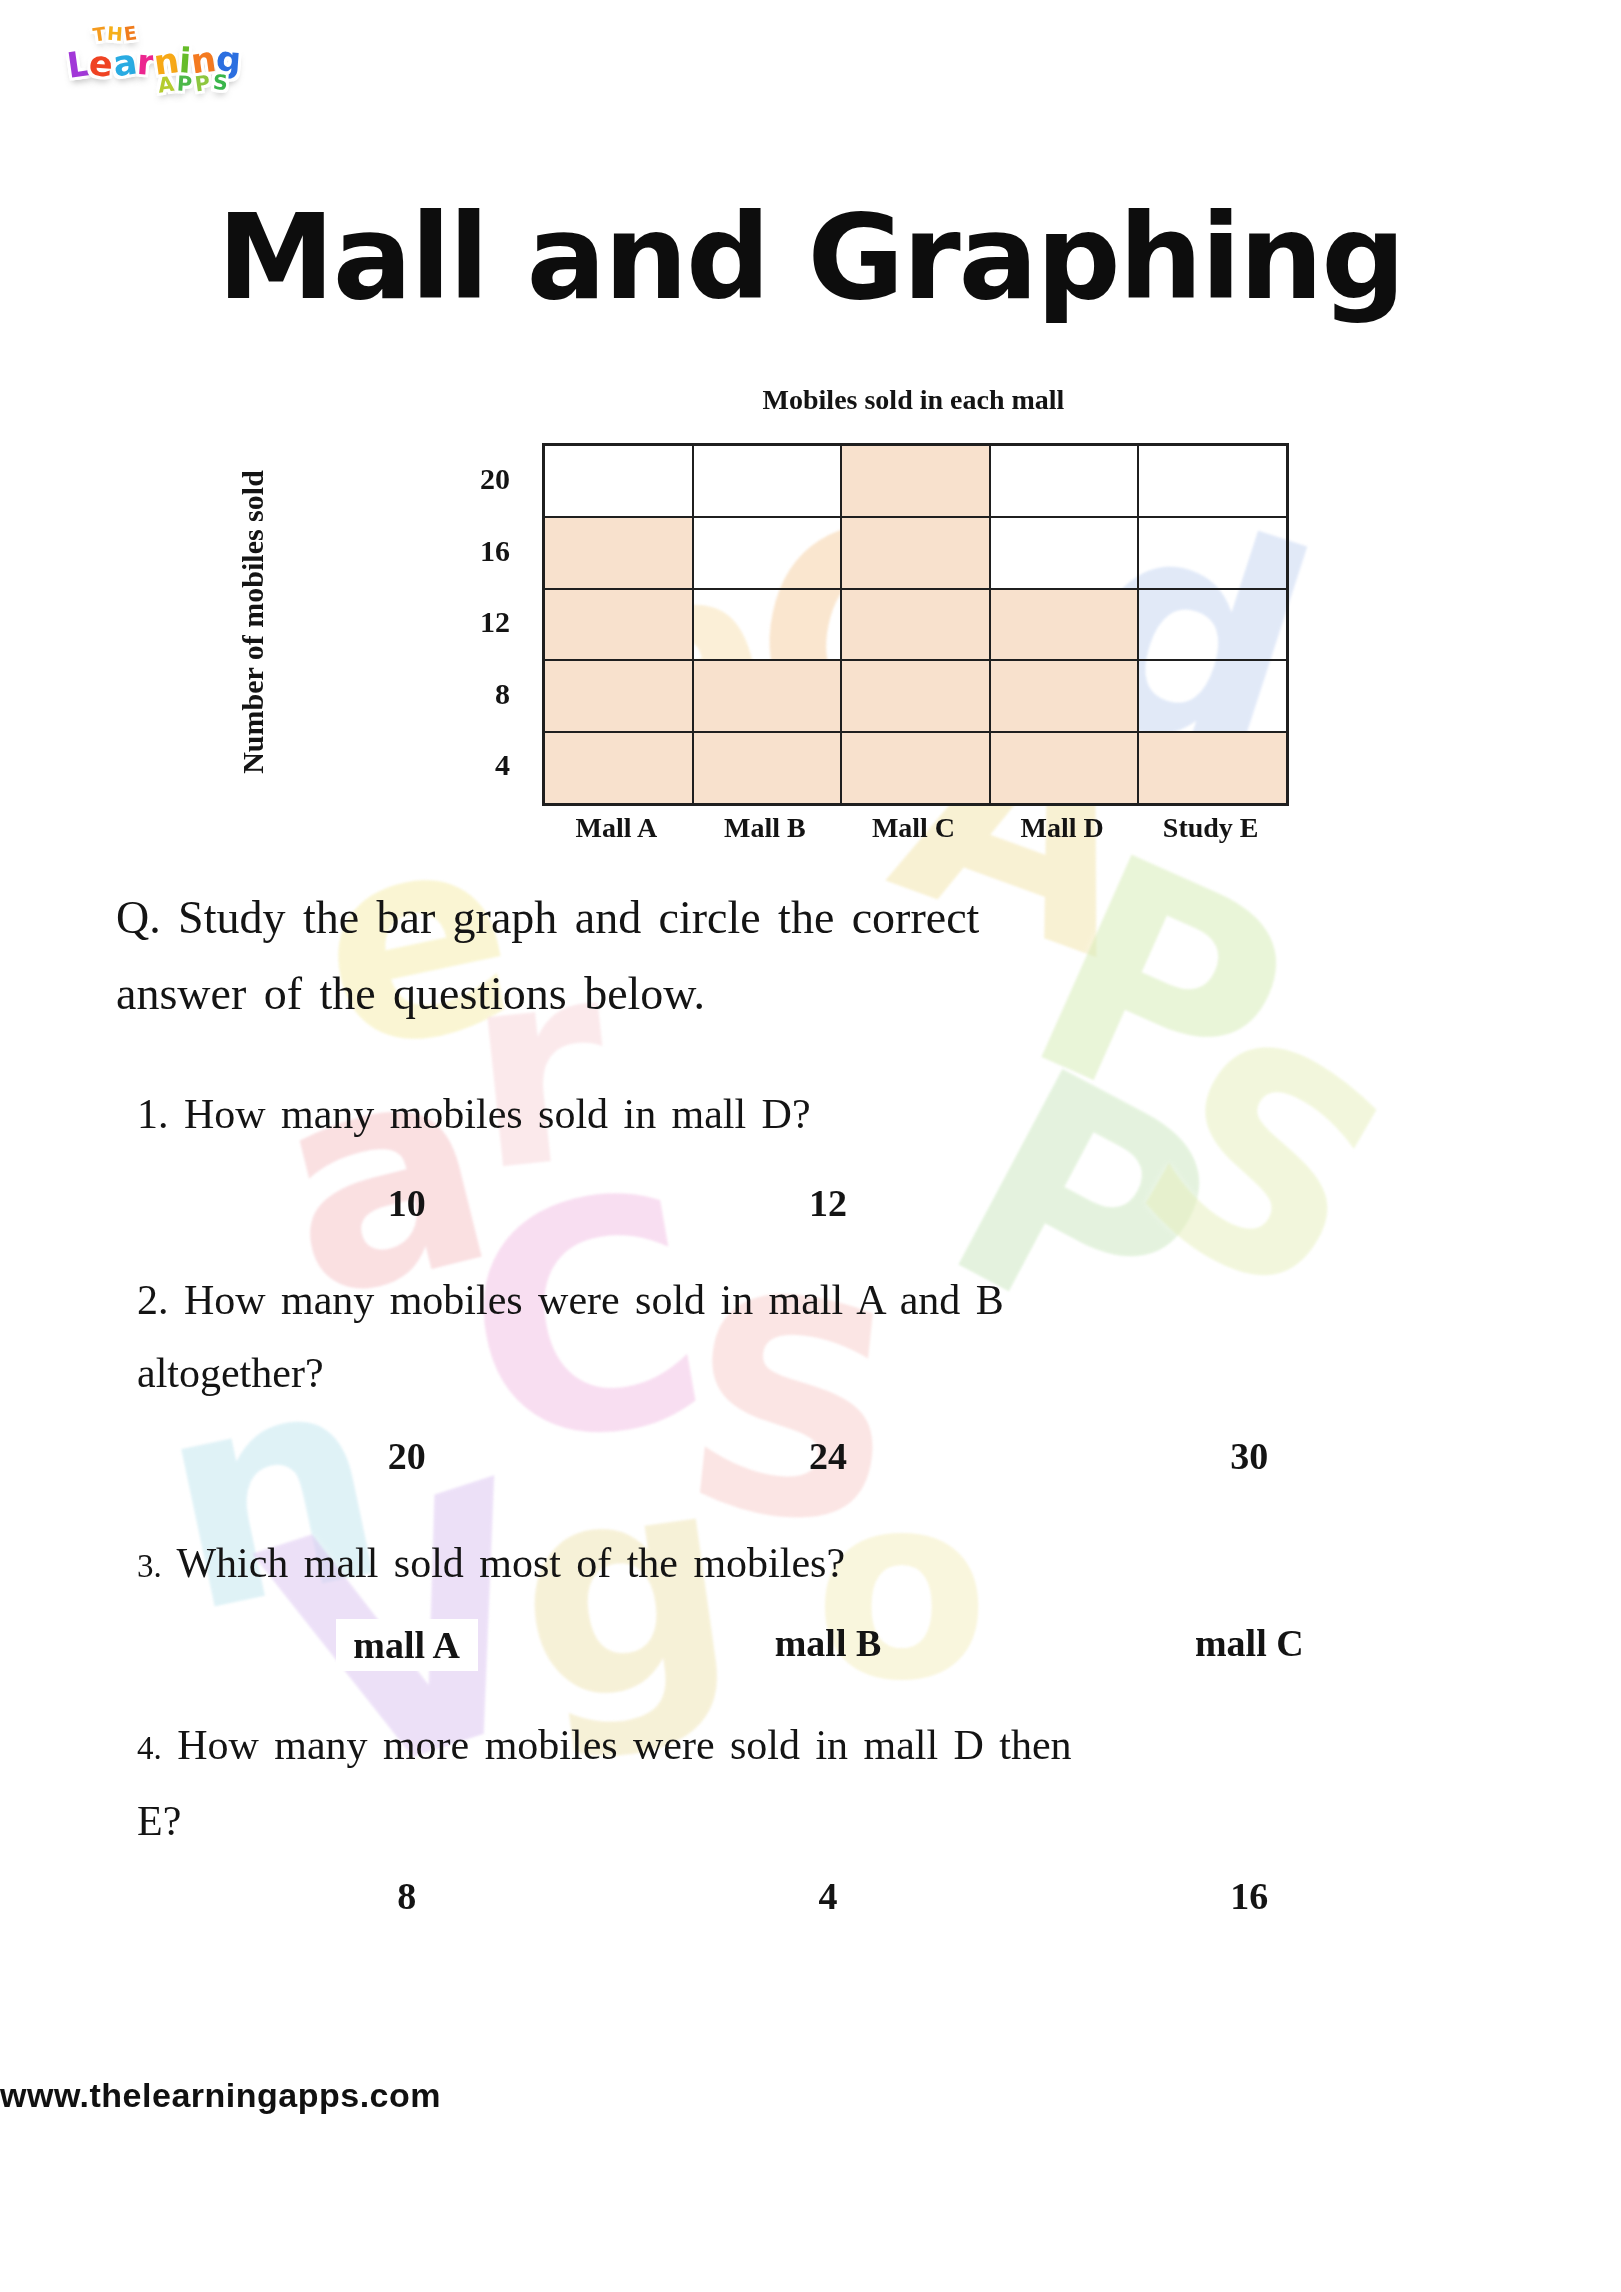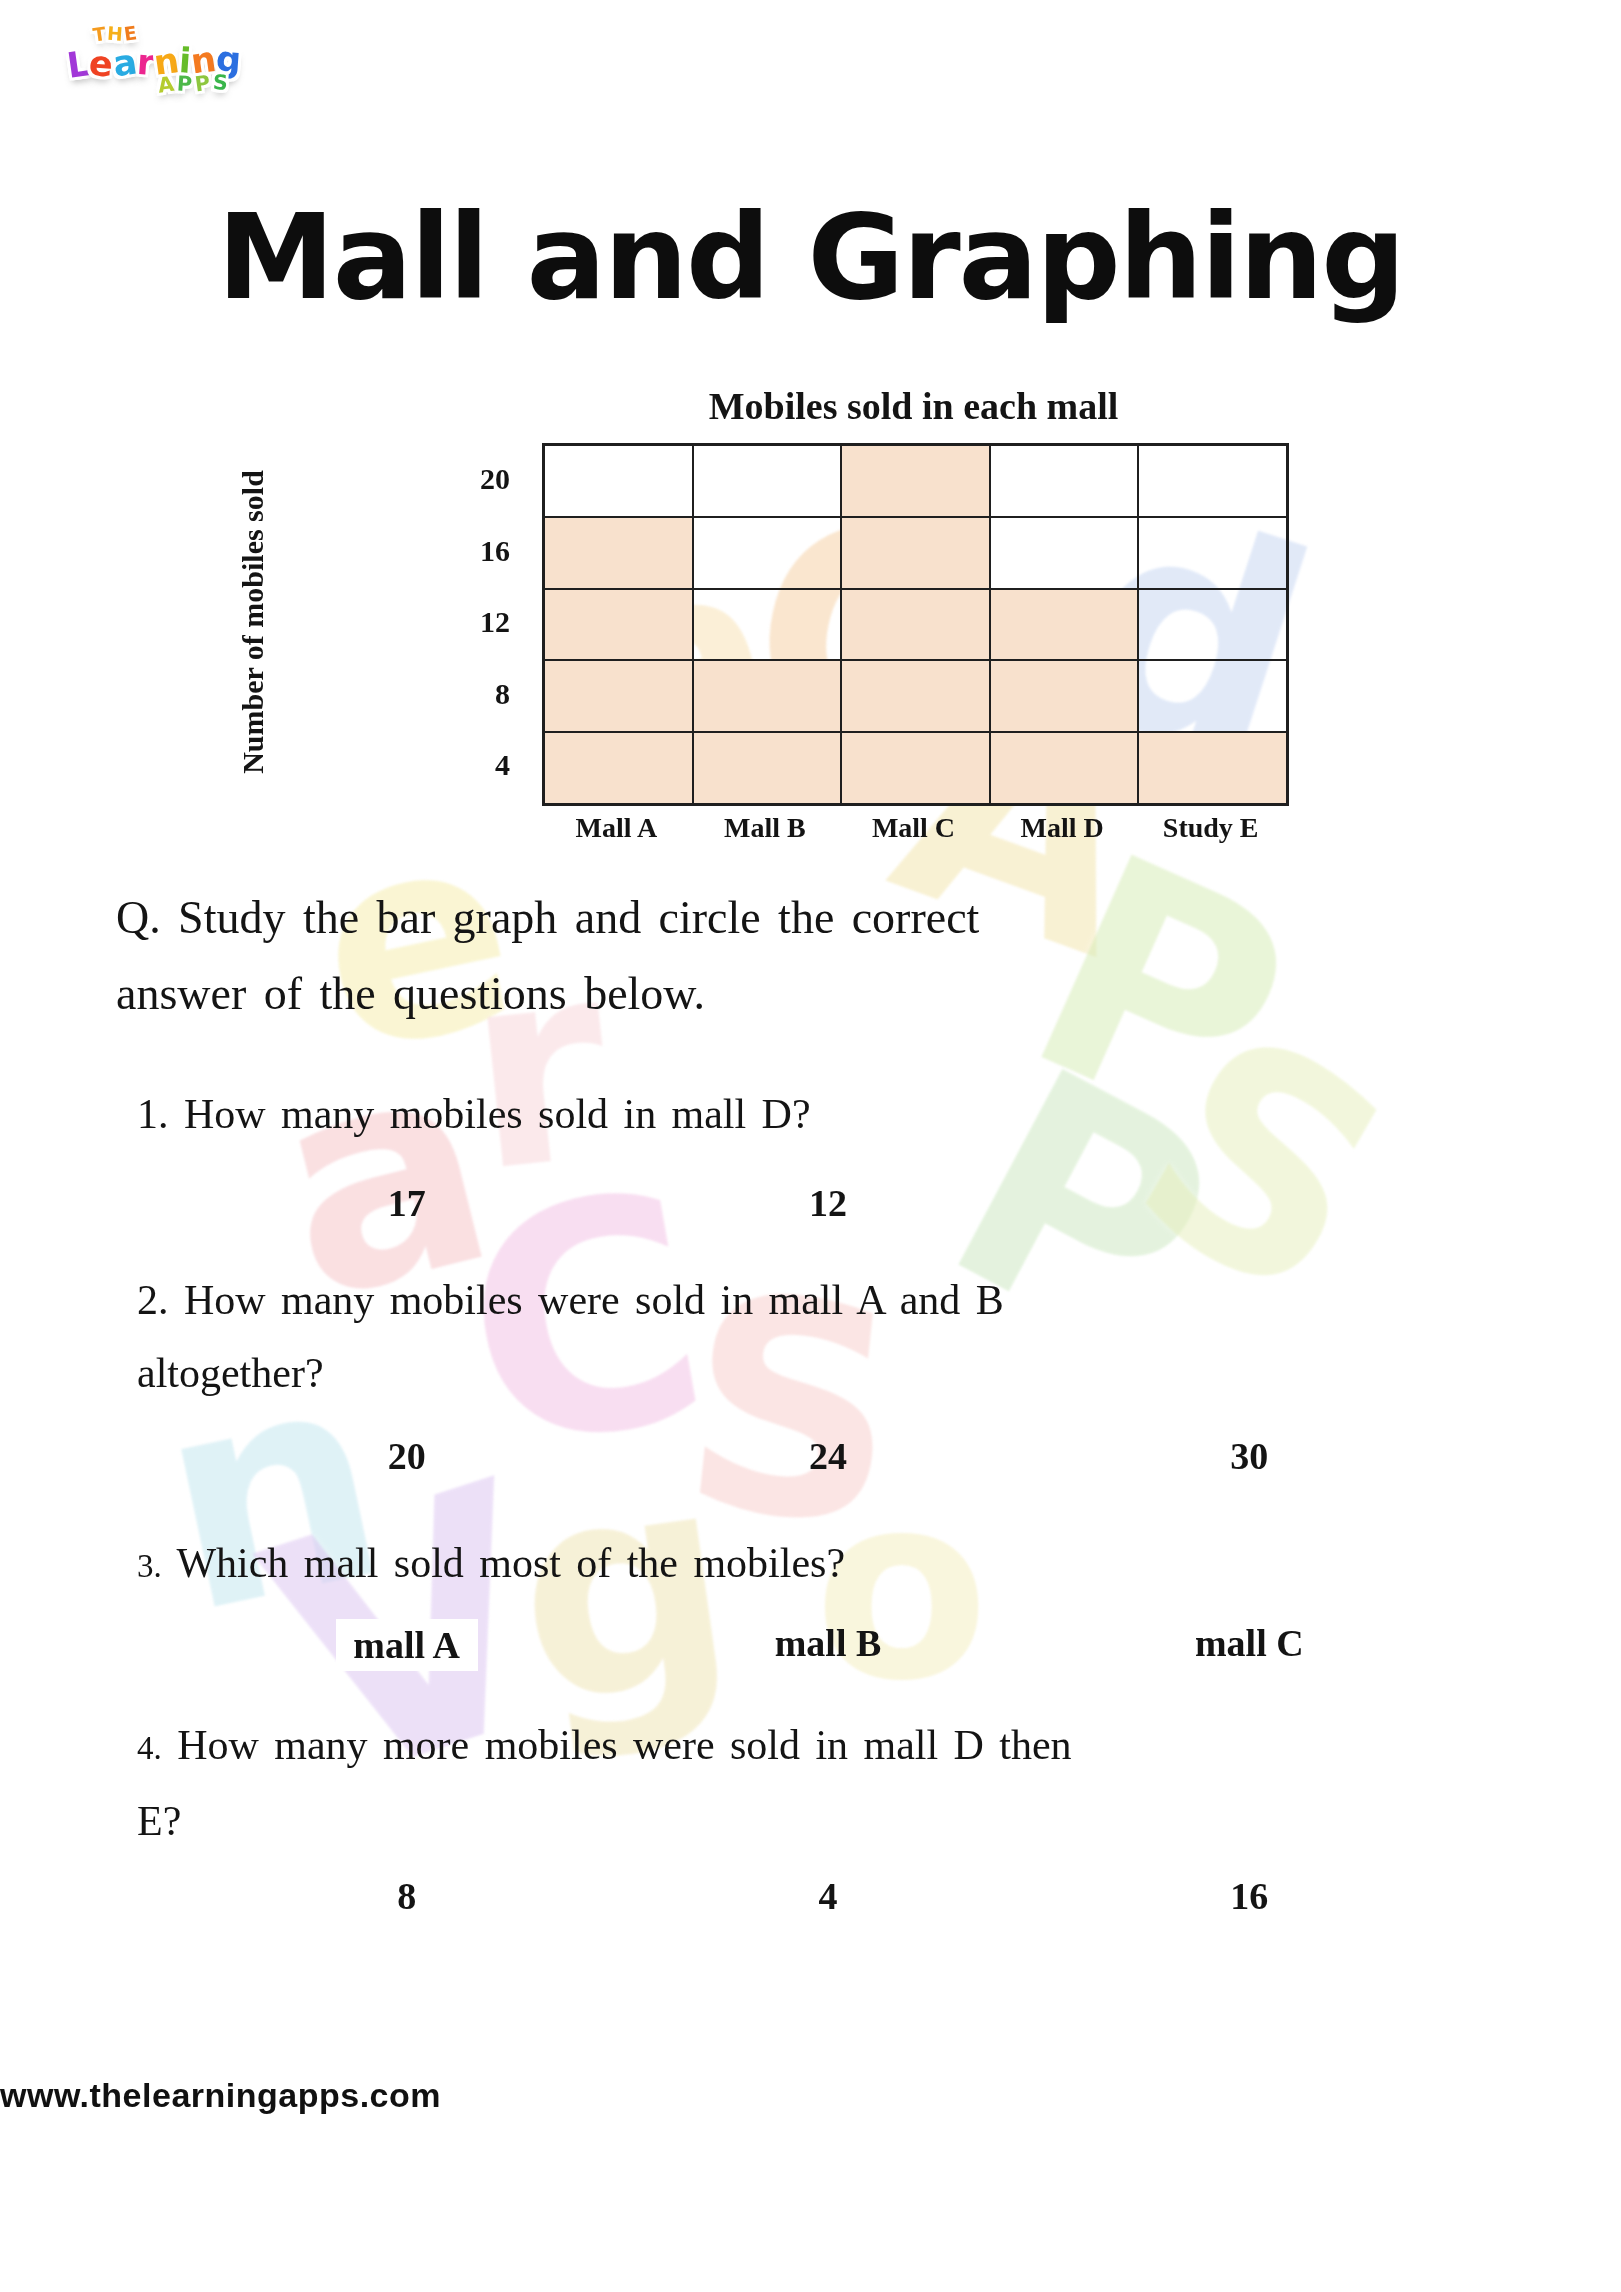--- a/index.html
+++ b/index.html
@@ -24,21 +24,21 @@
   .logo-word{font-size:35px;margin-top:-2px;}
   .logo-apps{margin-left:90px;margin-top:-9.8px;font-size:20.6px;letter-spacing:2.9px;}
 
   
   .main-title{position:absolute;left:0;width:100%;top:188px;text-align:center;
               font-family:"DejaVu Sans",sans-serif;font-weight:bold;font-size:118px;
               letter-spacing:-2px;color:#0d0d0d;white-space:nowrap;}
 
   
   .chart-title{position:absolute;left:542px;width:743px;top:384px;text-align:center;
-               font-weight:bold;font-size:38px;}
+               font-weight:bold;font-size:28px;}
   .chart-grid{position:absolute;left:542px;top:443px;width:743px;height:359px;
               border:2px solid #1f1f1f;display:grid;
               grid-template-columns:repeat(5,1fr);grid-template-rows:repeat(5,1fr);}
   .cell{border:1px solid #1f1f1f;}
   .cell.filled{background:#f8e1cd;}
   .y-tick{position:absolute;left:363px;width:147px;text-align:right;font-weight:bold;
           font-size:30px;height:72px;line-height:72px;}
   .y-axis-label{position:absolute;left:253px;top:622px;transform:translate(-50%,-50%) rotate(-90deg);
                 font-weight:bold;font-size:30px;white-space:nowrap;}
   .x-labels{position:absolute;left:542px;top:812px;width:743px;display:grid;
@@ -146,21 +146,21 @@
     <div class="instructions">
       <span>Q. Study the bar graph and circle the correct</span><br>
       <span>answer of the questions below.</span>
     </div>
 
     <div class="question q1">
       <span class="qnum">1.</span>
       <span>How many mobiles sold in mall D?</span>
     </div>
     <div class="options opts1">
-      <span><span class="opt-inner">17</span></span>
+      <span><span class="opt-inner">10</span></span>
       <span><span class="opt-inner">12</span></span>
     </div>
 
     <div class="question q2">
       <span class="qnum">2.</span>
       <span>How many mobiles were sold in mall A and B</span><br>
       <span>altogether?</span>
     </div>
     <div class="options opts2">
       <span><span class="opt-inner">20</span></span>

